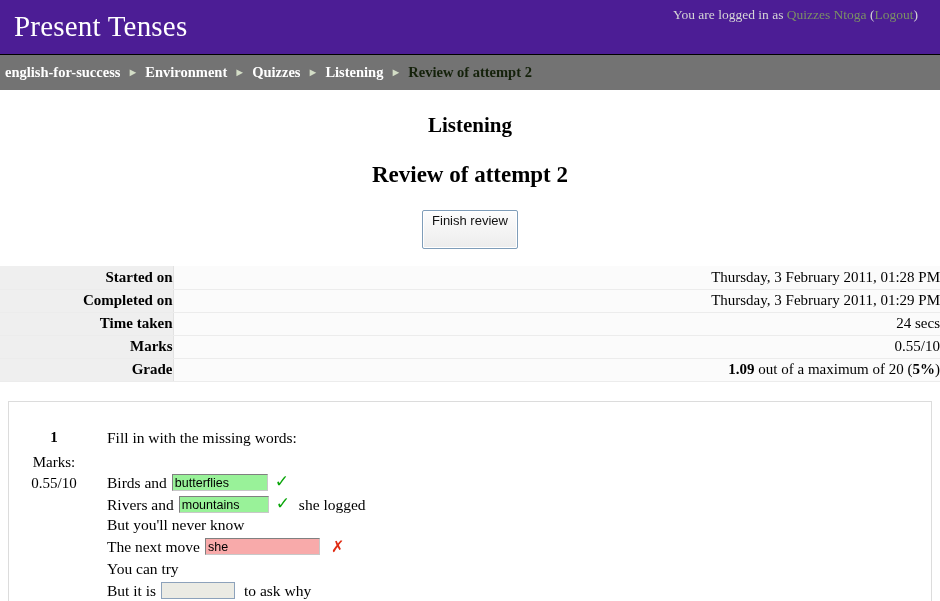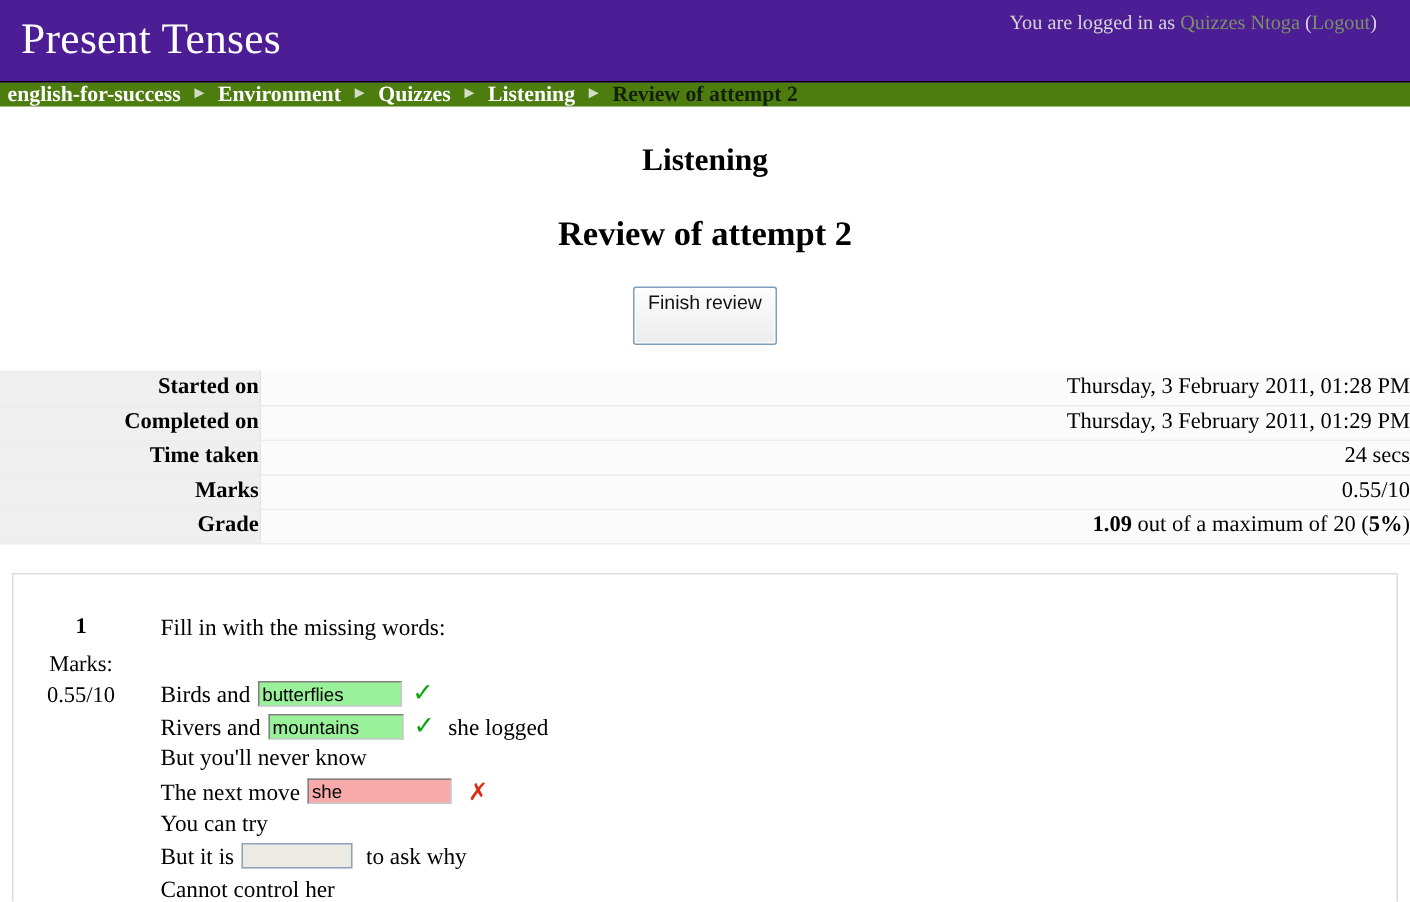--- a/index.html
+++ b/index.html
@@ -39,22 +39,22 @@
     white-space: nowrap;
     line-height: 16px;
   }
   .login-info a {
     color: #7b9065;
     text-decoration: none;
   }
 
   
   .breadcrumb-bar {
-    height: 16px;
-    background: #4d7c0f;
+    height: 35px;
+    background: #737373;
     display: flex;
     align-items: center;
     padding-left: 5px;
     font-size: 14.5px;
     white-space: nowrap;
     overflow: hidden;
   }
   .breadcrumb-bar a {
     color: #ffffff;
     text-decoration: none;
@@ -191,21 +191,21 @@
     border-right-color: #c8c8c8;
     border-bottom-color: #c8c8c8;
     width: 96px;
   }
   .ans-correct.narrow { width: 90px; }
   .ans-wrong {
     background: #f8aaaa;
     border: 1px solid #808080;
     border-right-color: #c8c8c8;
     border-bottom-color: #c8c8c8;
-    width: 96px;
+    width: 115px;
   }
   .ans-empty {
     background: #ebebe4;
     border: 1px solid #8da2bb;
     width: 74px;
   }
   .mark-ok {
     color: #0ba60b;
     font-weight: bold;
     font-size: 17px;

